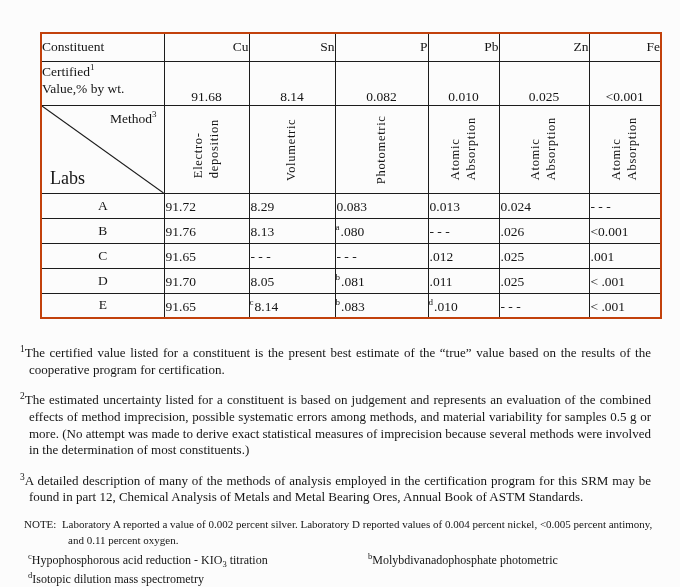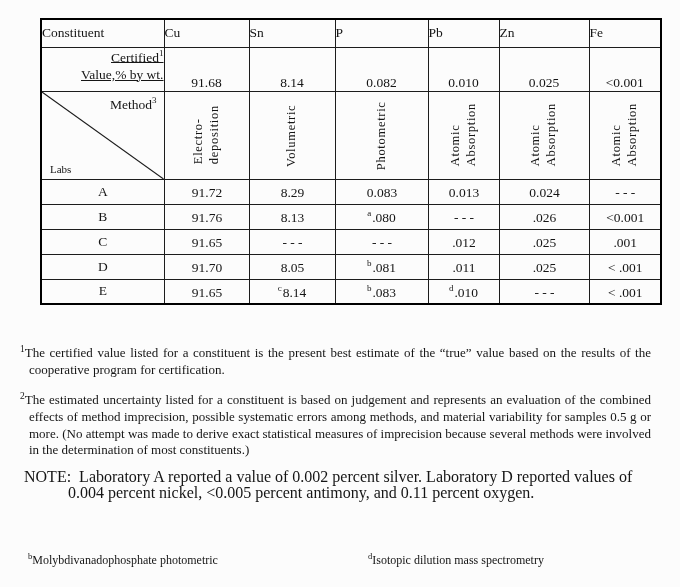--- a/index.html
+++ b/index.html
@@ -4,62 +4,62 @@
 <style>
   html,body{margin:0;padding:0;}
   body{
     width:680px;height:587px;position:relative;overflow:hidden;
     background:#fcfcfc;color:#151515;
     font-family:"Liberation Serif","DejaVu Serif",serif;
     -webkit-font-smoothing:antialiased;
   }
   
   table.srm{
-    position:absolute;left:40px;top:18px;width:620px;
+    position:absolute;left:40px;top:32px;width:620px;
     border-collapse:collapse;table-layout:fixed;
-    border:2px solid #000000;
+    border:2px solid #c2410c;
   }
   table.srm td,table.srm th{
     border:1px solid #1c1c1c;padding:0;font-weight:normal;
     font-size:13.5px;color:#151515;
   }
   tr.hdr{height:28px;}
   tr.cert{height:44px;}
   tr.est{height:35px;}
   tr.meth{height:88px;margin-top:36px;}
   tr.lab{height:25px;}
   th.lbl{text-align:left;padding:2px 4px 2px 9px;font-size:14px;vertical-align:middle;}
-  th.h{text-align:left;vertical-align:middle;font-size:14px;}
-  td.rowlbl{text-align:right;padding:3px 4px 3px 9px;vertical-align:top;line-height:1.3;text-decoration:underline;}
+  th.h{text-align:right;vertical-align:middle;font-size:14px;}
+  td.rowlbl{text-align:left;padding:3px 4px 3px 9px;vertical-align:top;line-height:1.3;}
   td.rowlbl sup{font-size:9px;}
   td.bv{text-align:center;vertical-align:bottom;padding-bottom:6px;margin-left:48px;}
   td.diag{position:relative;}
   svg.dline{position:absolute;left:0;top:0;width:100%;height:100%;}
   .m-top{position:absolute;top:3px;right:7px;font-size:13.5px;}
   .m-top sup{font-size:9px;}
-  .m-bot{position:absolute;bottom:4px;left:8px;font-size:11px;}
+  .m-bot{position:absolute;bottom:4px;left:8px;font-size:18px;}
   td.mc{text-align:center;vertical-align:middle;}
   .rot{
     display:inline-block;transform:rotate(-90deg);
     white-space:pre-line;line-height:1.25;letter-spacing:0.7px;
     font-size:12.5px;text-align:left;
   }
   td.ln{text-align:center;vertical-align:middle;}
-  td.v{text-align:center;vertical-align:middle;}
+  td.v{vertical-align:middle;}
   td.v sup,td.bv sup{font-size:9px;margin-right:1px;vertical-align:super;}
   
   .fns{position:absolute;left:20px;top:341px;width:639px;}
   .fn{
     margin:0 8px 10px 0;padding-left:9px;text-indent:-9px;
     font-size:13px;line-height:16.5px;text-align:justify;
   }
   .fn sup{font-size:9.5px;}
   .note{
     margin:2px 0 0 4px;padding-left:44px;text-indent:-44px;
-    font-size:16px;line-height:16.5px;text-align:left;
+    font-size:11px;line-height:16.5px;text-align:left;
   }
   .lfs{
     position:absolute;left:28px;top:551px;width:630px;
     display:grid;grid-template-columns:340px 1fr;grid-auto-rows:19px;
     font-size:12px;
   }
   .lf sup{font-size:8.5px;}
   .lf sub{font-size:8.5px;}
 </style>
 </head>
@@ -160,19 +160,21 @@
     <td class="v"><sup>d</sup><span>.010</span></td>
     <td class="v"><sup></sup><span>- - -</span></td>
     <td class="v"><sup></sup><span>&lt; .001</span></td>
   </tr>
 </tbody>
   </table>
 
 <div class="fns">
   <p class="fn"><sup>1</sup><span>The certified value listed for a constituent is the present best estimate of the “true” value based on the results of the cooperative program for certification.</span></p>
   <p class="fn"><sup>2</sup><span>The estimated uncertainty listed for a constituent is based on judgement and represents an evaluation of the combined effects of method imprecision, possible systematic errors among methods, and material variability for samples 0.5 g or more. (No attempt was made to derive exact statistical measures of imprecision because several methods were involved in the determination of most constituents.)</span></p>
+  <p class="fn"><sup>3</sup><span>A detailed description of many of the methods of analysis employed in the certification program for this SRM may be found in part 12, Chemical Analysis of Metals and Metal Bearing Ores, Annual Book of ASTM Standards.</span></p>
   <p class="note"><span>NOTE:</span>&nbsp; <span>Laboratory A reported a value of 0.002 percent silver.  Laboratory D reported values of 0.004 percent nickel, &lt;0.005 percent antimony, and 0.11 percent oxygen.</span></p>
 </div>
 
 <div class="lfs">
+  <div class="lf"><sup>c</sup><span>Hypophosphorous acid reduction - KIO</span><sub>3</sub><span> titration</span></div>
   <div class="lf"><sup>b</sup><span>Molybdivanadophosphate photometric</span></div>
   <div class="lf"><sup>d</sup><span>Isotopic dilution mass spectrometry</span></div>
 </div>
 
 </body></html>

